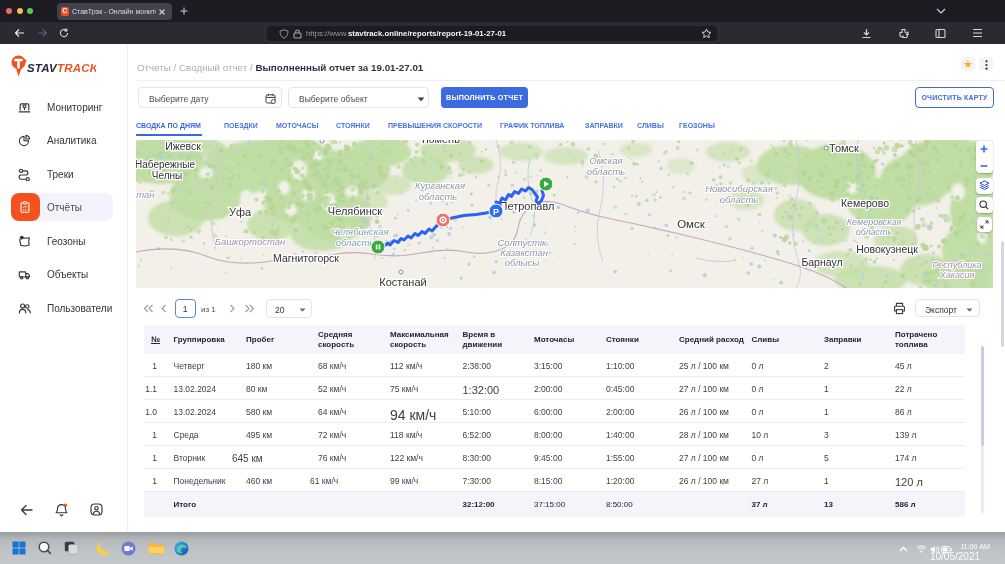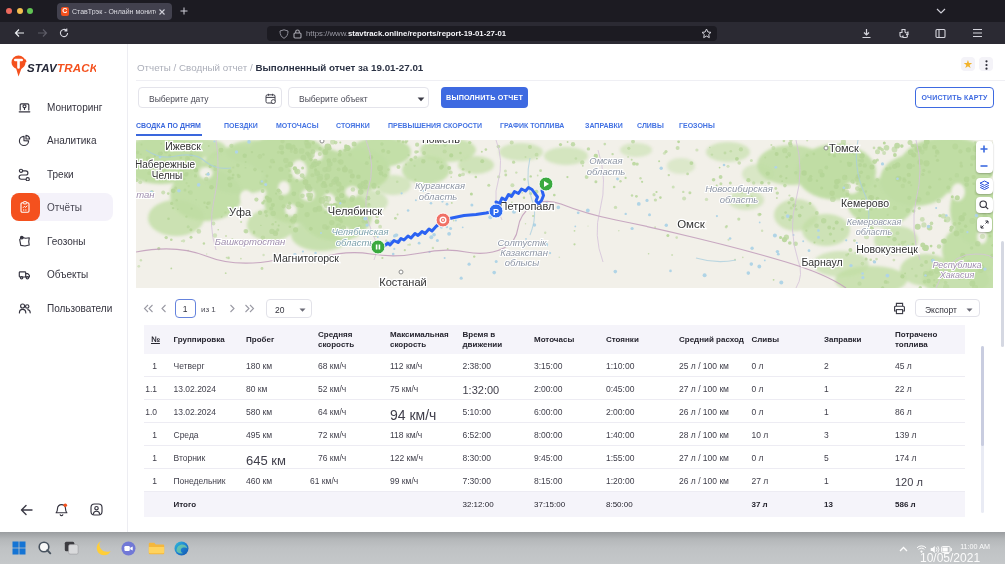--- a/index.html
+++ b/index.html
@@ -1434,21 +1434,21 @@
 <div class="abs" style="left:462.5px;top:429.7px;font-size:8.5px;color:#3f3e4a;white-space:nowrap">6:52:00</div>
 <div class="abs" style="left:534px;top:429.7px;font-size:8.5px;color:#3f3e4a;white-space:nowrap">8:00:00</div>
 <div class="abs" style="left:606px;top:429.7px;font-size:8.5px;color:#3f3e4a;white-space:nowrap">1:40:00</div>
 <div class="abs" style="left:679px;top:429.7px;font-size:8.5px;color:#3f3e4a;white-space:nowrap">28 л / 100 км</div>
 <div class="abs" style="left:751.5px;top:429.7px;font-size:8.5px;color:#3f3e4a;white-space:nowrap">10 л</div>
 <div class="abs" style="left:824px;top:429.7px;font-size:8.5px;color:#3f3e4a;white-space:nowrap">3</div>
 <div class="abs" style="left:895px;top:429.7px;font-size:8.5px;color:#3f3e4a;white-space:nowrap">139 л</div>
 <div class="abs" style="left:144px;top:467.5px;width:821px;height:1px;background:#edecf3"></div>
 <div class="abs" style="left:143px;top:452.7px;width:14px;text-align:right;font-size:8.5px;color:#3f3e4a;white-space:nowrap">1</div>
 <div class="abs" style="left:173.5px;top:452.7px;font-size:8.5px;color:#3f3e4a;white-space:nowrap">Вторник</div>
-<div class="abs" style="left:246px;top:452.7px;font-size:13px;color:#3f3e4a;white-space:nowrap">645 км</div>
+<div class="abs" style="left:232px;top:452.7px;font-size:10px;color:#3f3e4a;white-space:nowrap">645 км</div>
 <div class="abs" style="left:318px;top:452.7px;font-size:8.5px;color:#3f3e4a;white-space:nowrap">76 км/ч</div>
 <div class="abs" style="left:390px;top:452.7px;font-size:8.5px;color:#3f3e4a;white-space:nowrap">122 км/ч</div>
 <div class="abs" style="left:462.5px;top:452.7px;font-size:8.5px;color:#3f3e4a;white-space:nowrap">8:30:00</div>
 <div class="abs" style="left:534px;top:452.7px;font-size:8.5px;color:#3f3e4a;white-space:nowrap">9:45:00</div>
 <div class="abs" style="left:606px;top:452.7px;font-size:8.5px;color:#3f3e4a;white-space:nowrap">1:55:00</div>
 <div class="abs" style="left:679px;top:452.7px;font-size:8.5px;color:#3f3e4a;white-space:nowrap">27 л / 100 км</div>
 <div class="abs" style="left:751.5px;top:452.7px;font-size:8.5px;color:#3f3e4a;white-space:nowrap">0 л</div>
 <div class="abs" style="left:824px;top:452.7px;font-size:8.5px;color:#3f3e4a;white-space:nowrap">5</div>
 <div class="abs" style="left:895px;top:452.7px;font-size:8.5px;color:#3f3e4a;white-space:nowrap">174 л</div>
 <div class="abs" style="left:144px;top:490.5px;width:821px;height:1px;background:#edecf3"></div>
@@ -1459,21 +1459,21 @@
 <div class="abs" style="left:390px;top:475.7px;font-size:8.5px;color:#3f3e4a;white-space:nowrap">99 км/ч</div>
 <div class="abs" style="left:462.5px;top:475.7px;font-size:8.5px;color:#3f3e4a;white-space:nowrap">7:30:00</div>
 <div class="abs" style="left:534px;top:475.7px;font-size:8.5px;color:#3f3e4a;white-space:nowrap">8:15:00</div>
 <div class="abs" style="left:606px;top:475.7px;font-size:8.5px;color:#3f3e4a;white-space:nowrap">1:20:00</div>
 <div class="abs" style="left:679px;top:475.7px;font-size:8.5px;color:#3f3e4a;white-space:nowrap">26 л / 100 км</div>
 <div class="abs" style="left:751.5px;top:475.7px;font-size:8.5px;color:#3f3e4a;white-space:nowrap">27 л</div>
 <div class="abs" style="left:824px;top:475.7px;font-size:8.5px;color:#3f3e4a;white-space:nowrap">1</div>
 <div class="abs" style="left:895px;top:475.7px;font-size:11px;color:#3f3e4a;white-space:nowrap">120 л</div>
 <div class="abs" style="left:144px;top:491.5px;width:821px;height:25px;background:#f5f4fa"></div>
 <div class="abs" style="left:173.5px;top:499.7px;font-size:8px;font-weight:bold;color:#26252f;white-space:nowrap">Итого</div>
-<div class="abs" style="left:462.5px;top:499.7px;font-size:8px;font-weight:normal;color:#26252f;white-space:nowrap">32:12:00</div>
+<div class="abs" style="left:462.5px;top:499.7px;font-size:8px;font-weight:bold;color:#26252f;white-space:nowrap">32:12:00</div>
 <div class="abs" style="left:534px;top:499.7px;font-size:8px;font-weight:normal;color:#26252f;white-space:nowrap">37:15:00</div>
 <div class="abs" style="left:606px;top:499.7px;font-size:8px;font-weight:normal;color:#26252f;white-space:nowrap">8:50:00</div>
 <div class="abs" style="left:751.5px;top:499.7px;font-size:8px;font-weight:bold;color:#26252f;white-space:nowrap">37 л</div>
 <div class="abs" style="left:824px;top:499.7px;font-size:8px;font-weight:bold;color:#26252f;white-space:nowrap">13</div>
 <div class="abs" style="left:895px;top:499.7px;font-size:8px;font-weight:bold;color:#26252f;white-space:nowrap">586 л</div>
 <div class="abs" style="left:0;top:531.5px;width:1005px;height:32.5px;background:linear-gradient(180deg,#9a9da0 0%,#b4b7b9 22%,#bfc2c4 50%,#c5c8ca 100%)"></div>
 
 <svg class="abs" style="left:12px;top:541px" width="14" height="14" viewBox="0 0 14 14">
   <rect x="0.5" y="0.5" width="6.1" height="6.1" fill="#1574d4"></rect>
     <rect x="7.4" y="0.5" width="6.1" height="6.1" fill="#1574d4"></rect>
@@ -1522,12 +1522,12 @@
 <svg class="abs" style="left:930px;top:544.5px" width="10" height="9" viewBox="0 0 10 9">
   <path d="M0.7,3 h1.8 L4.8,0.9 v7.2 L2.5,6 h-1.8 Z" fill="#fdfdfd"></path>
   <path d="M6.2,2.4 a3.4,3.4 0 0 1 0,4.2 M7.8,1.2 a5.6,5.6 0 0 1 0,6.6" fill="none" stroke="#fdfdfd" stroke-width="0.9"></path>
 </svg>
 <svg class="abs" style="left:941px;top:545.5px" width="11" height="7" viewBox="0 0 11 7">
   <rect x="0.5" y="0.5" width="8.6" height="6" rx="1.2" fill="none" stroke="#fdfdfd" stroke-width="0.9"></rect>
   <rect x="1.5" y="1.5" width="5.2" height="4" fill="#fdfdfd"></rect>
   <rect x="9.7" y="2" width="1.1" height="3" rx="0.5" fill="#fdfdfd"></rect>
 </svg>
 <div class="abs" style="left:930px;top:541.5px;width:60px;text-align:right;font-size:7.2px;color:#fbfbfb">11:00 AM</div>
-<div class="abs" style="left:920px;top:550.5px;width:70px;text-align:left;font-size:12px;color:#fbfbfb">10/05/2021</div>
+<div class="abs" style="left:920px;top:550.5px;width:70px;text-align:center;font-size:10px;color:#fbfbfb">10/05/2021</div>
 </body></html>

